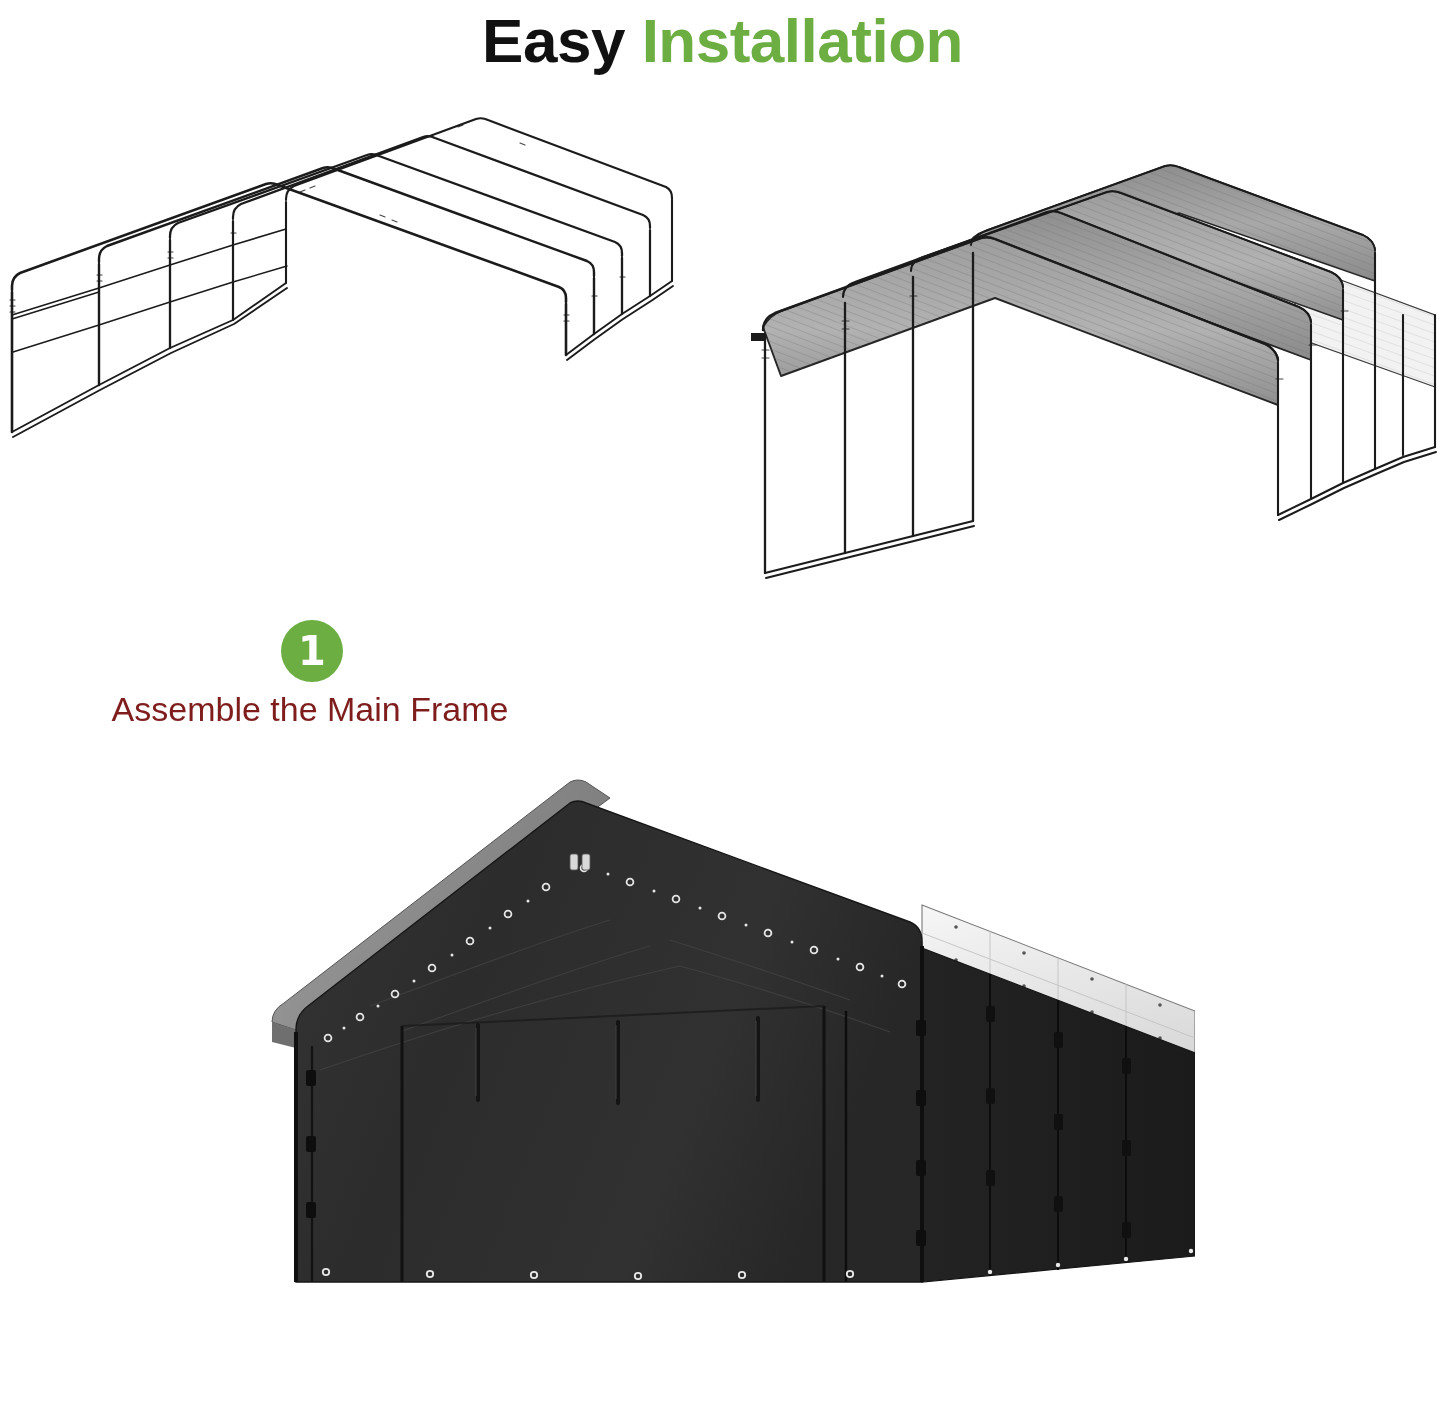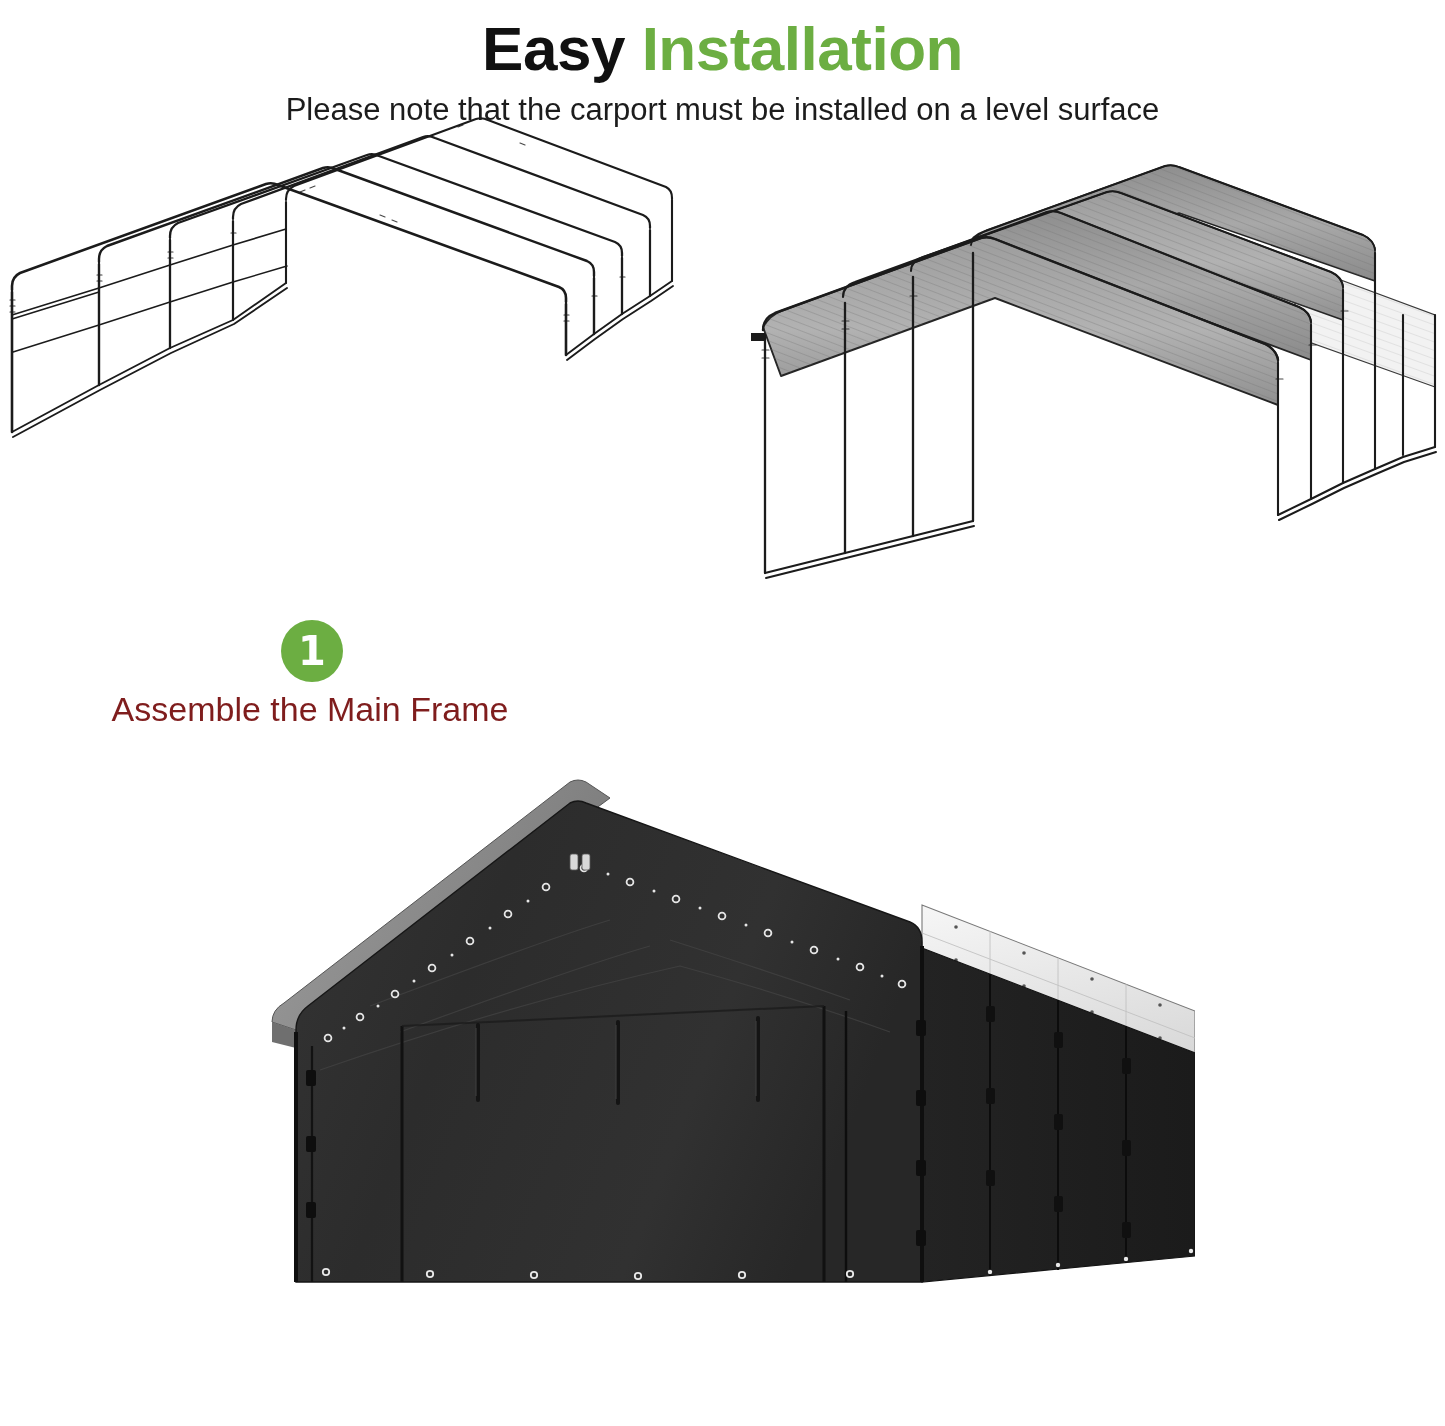--- a/index.html
+++ b/index.html
@@ -6,21 +6,21 @@
   body{
     width:1445px;height:1426px;
     font-family:"Liberation Sans", sans-serif;
     color:#1a1a1a;
     overflow:hidden;
     position:relative;
   }
   .page{position:relative;width:1445px;height:1426px;background:#fff;}
 
   
-  .header{position:absolute;left:0;top:8px;width:1445px;text-align:center;}
+  .header{position:absolute;left:0;top:0;width:1445px;text-align:center;}
   .title{
     font-size:62px;font-weight:bold;letter-spacing:-0.5px;
     line-height:70px;margin:0;padding-top:6px;white-space:nowrap;
   }
   .title .t-easy{color:#111111;}
   .title .t-install{color:#6cae42;}
   .subtitle{
     font-size:31px;font-weight:normal;color:#1c1c1c;
     line-height:36px;margin:0;padding-top:8px;white-space:nowrap;
   }
@@ -49,21 +49,20 @@
 
   svg{display:block;}
 </style>
 </head>
 <body>
 
 <div class="page">
 
   <div class="header">
     <h1 class="title"><span class="t-easy">Easy </span><span class="t-install">Installation</span></h1>
-    <p class="subtitle">Please note that the carport must be installed on a level surface</p>
   </div>
 
   <div class="step" id="step1">
     <svg class="step-img" width="700" height="450" viewBox="0 0 700 450">
       <g fill="none" stroke="#1b1b1b" stroke-linecap="round" stroke-linejoin="round">
 
         <g stroke-width="2.1">
           <path d="M286 200 L286 199 Q286 190 294 186 L476 119 Q482 117 488 120 L666 187 Q672 190 672 198 L672 199"></path>
           <path d="M286 202 L286 283"></path>
           <path d="M672 200 L672 281"></path>

